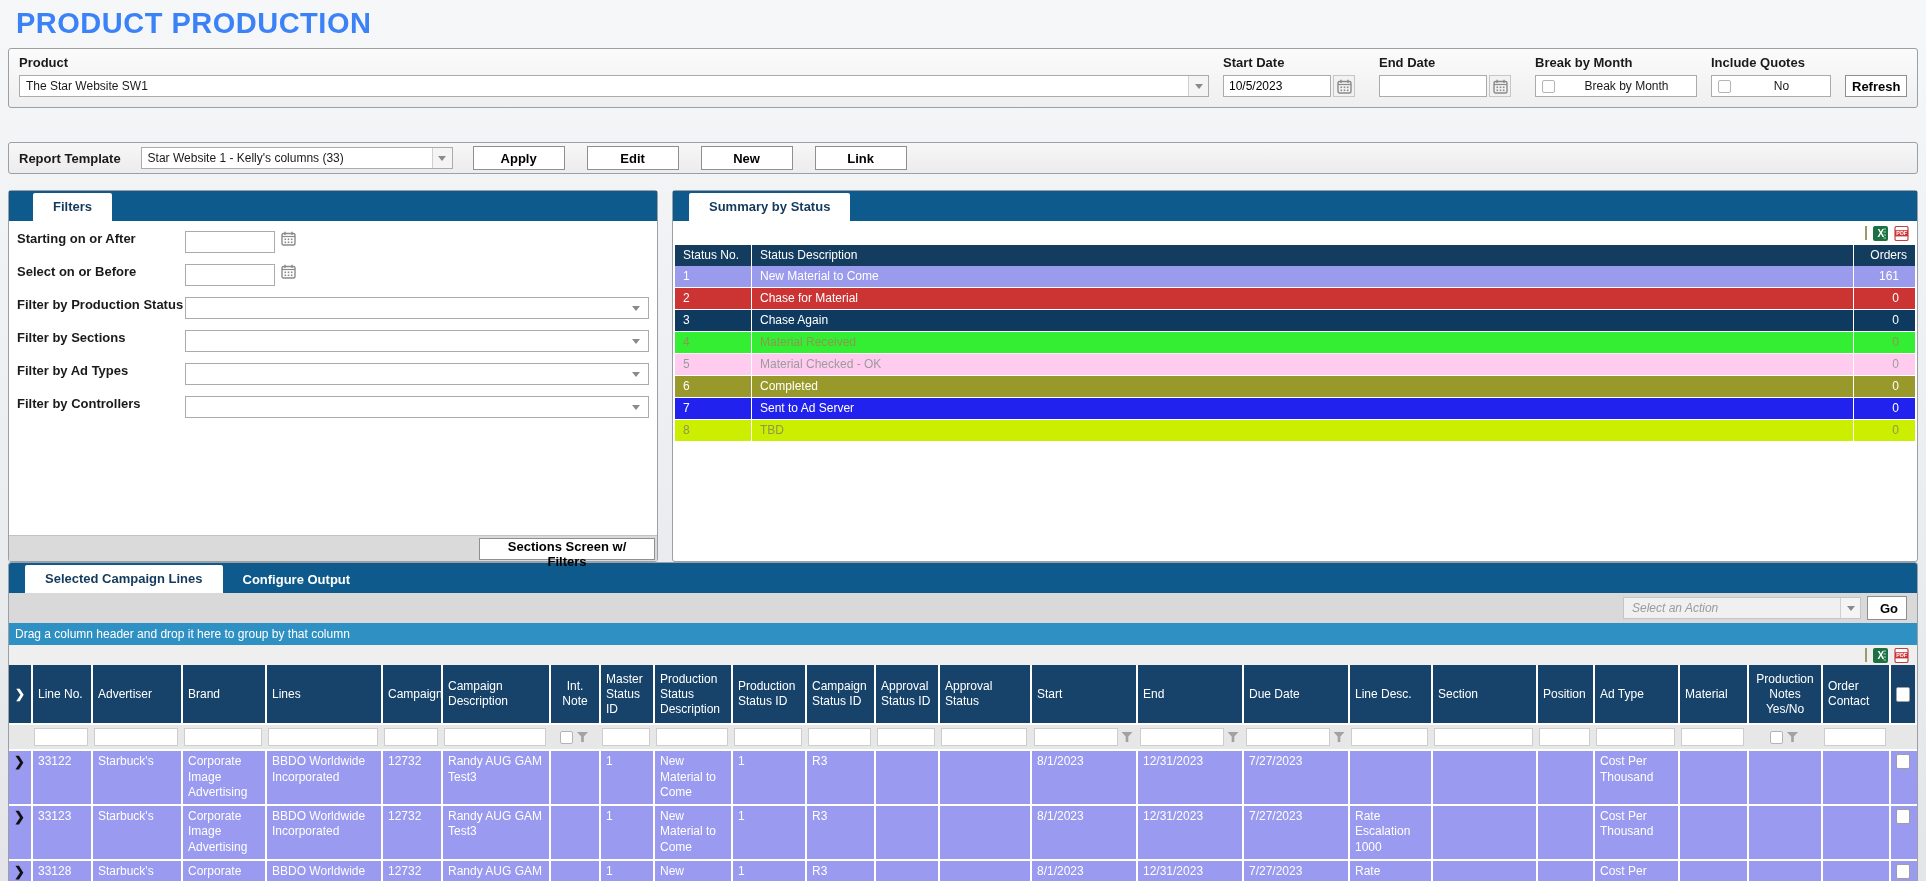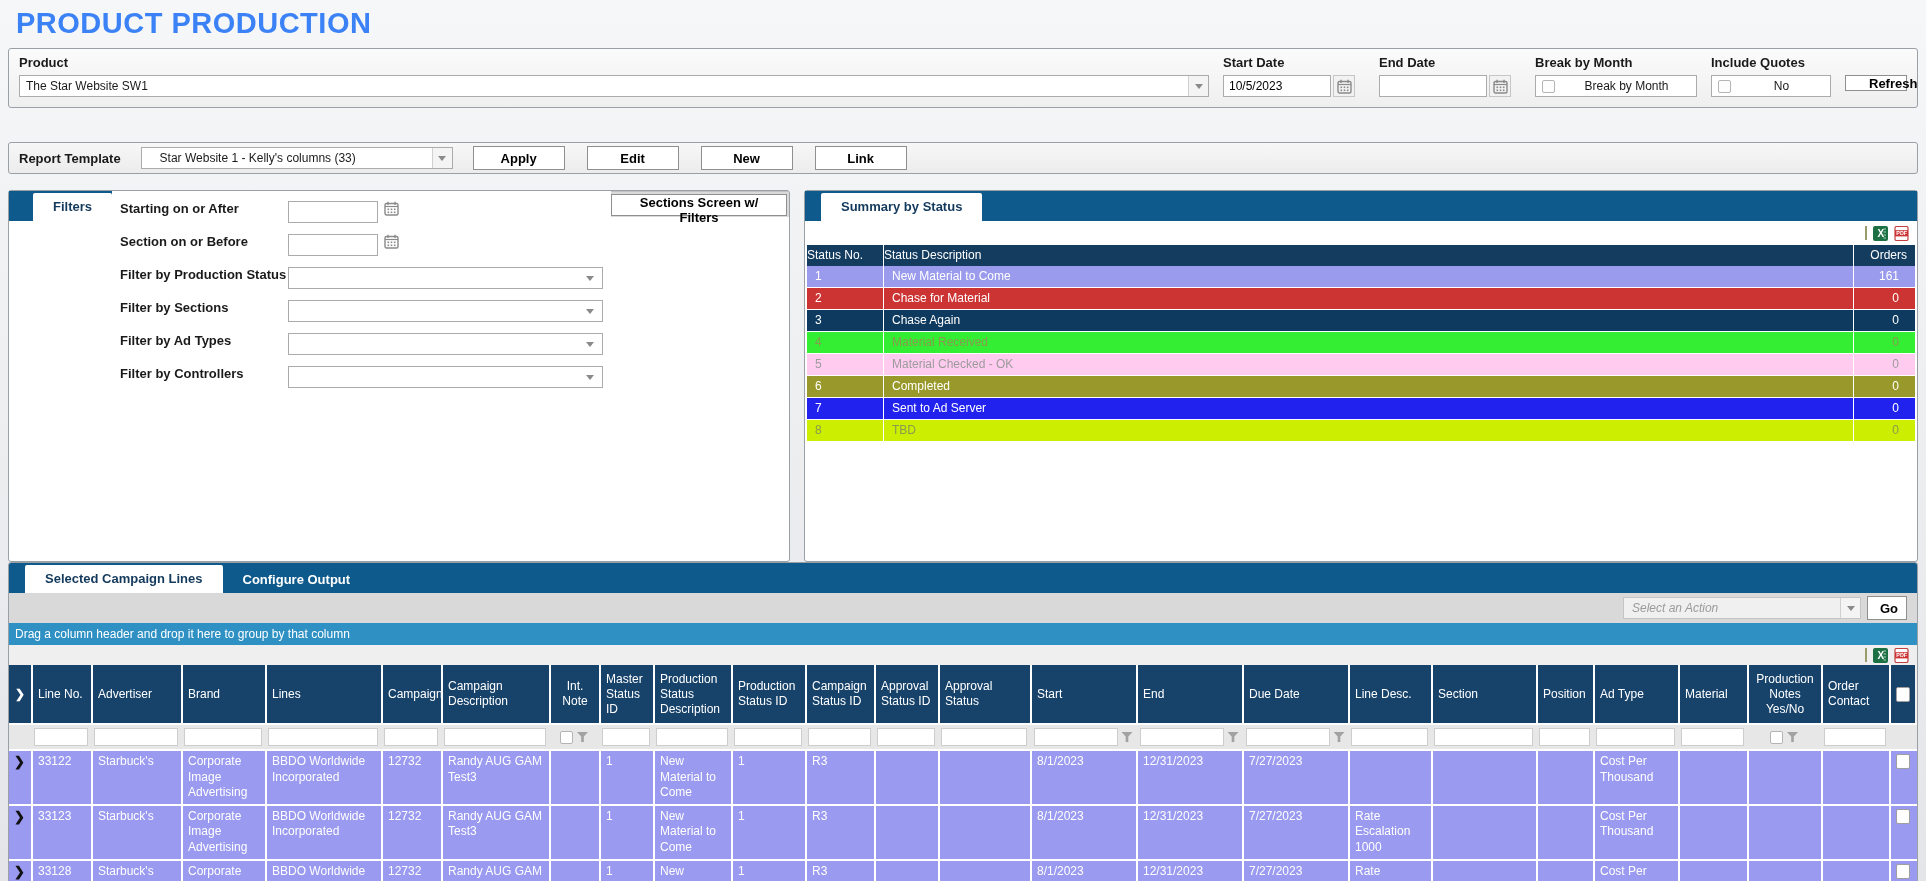--- a/index.html
+++ b/index.html
@@ -56,25 +56,25 @@
     font-size:13px; height:24px; padding:0 12px; cursor:pointer;
     font-family:"Liberation Sans",sans-serif;
   }
   
   .report-panel {
     margin:34px 8px 16px 8px; height:32px; padding:0 10px;
     background:linear-gradient(#f7f7f7,#ececec);
     display:flex; align-items:center; gap:20px;
   }
   .report-panel .lbl { font-size:13px; font-weight:bold; }
-  .report-combo { width:312px; height:22px;padding-left:12px; }
+  .report-combo { width:312px; height:22px; }
   .report-btn { width:92px; }
   
   .mid-row { margin:0 8px; display:flex; gap:14px; height:372px; }
-  .filters-panel { width:782px; position:relative; display:flex; flex-direction:row; }
+  .filters-panel { width:650px; position:relative; display:flex; flex-direction:column; }
   .summary-panel { flex:1; display:flex; flex-direction:column; }
   .tabbar { background:#0e5a8c; height:30px; display:flex; align-items:flex-end; padding-left:16px; flex:none; }
   .tab {
     font-size:13px; font-weight:bold; padding:0 20px; height:26px; line-height:26px;
     color:#fff; cursor:pointer;
   }
   .tab.active { background:#fff; color:#13395c; height:28px; line-height:28px; border-radius:2px 2px 0 0; }
   .filters-body { flex:1; padding:10px 8px 0 8px; }
   .f-row { display:flex; align-items:flex-start; margin-bottom:9px; height:24px; }
   .f-row .f-lbl { width:168px; font-size:13px; font-weight:bold; flex:none; }
@@ -87,21 +87,21 @@
   }
   .strip-btn { height:22px; margin-right:2px; width:176px; font-size:13px; }
   
   .sum-toolbar { height:24px; display:flex; align-items:center; justify-content:flex-end; gap:6px; padding-right:8px; flex:none; }
   .vsep { width:2px; height:14px; background:#9a9a6a; }
   .sum-table { margin:0 2px; }
   .sum-hdr, .sum-row { display:grid; grid-template-columns:76px 1fr 62px; }
   .sum-hdr {
     background:#143c5f; color:#fff; font-size:12px; height:21px; line-height:21px;
   }
-  .sum-hdr div { border-left:1px solid #fff; overflow:hidden; white-space:nowrap; }
+  .sum-hdr div { padding-left:8px; border-left:1px solid #fff; overflow:hidden; white-space:nowrap; }
   .sum-hdr div:first-child { border-left:none; }
   .sum-hdr .orders-h { text-align:right; padding-right:8px; }
   .sum-row { height:22px; line-height:21px; font-size:12px; border-bottom:1px solid #fff; }
   .sum-row div { padding-left:8px; border-left:1px solid #fff; overflow:hidden; white-space:nowrap; }
   .sum-row div:first-child { border-left:none; }
   .sum-row .orders-c { text-align:right; padding-right:16px; }
   
   .campaign-panel { margin:0 8px; height:341px; display:flex; flex-direction:column; overflow:hidden; }
   .action-row {
     height:30px; background:#d9d9d9; display:flex; align-items:center;
@@ -215,21 +215,21 @@
   </div>
   <div class="fld" style="width:120px;">
     <span class="lbl">Include Quotes</span>
     <div class="boxed-choice" style="width:120px;">
       <span class="cb"></span>
       <span class="txt">No</span>
     </div>
   </div>
   <div class="fld" style="width:62px;">
     <span class="lbl">&nbsp;</span>
-    <button class="btn" style="height:16px; padding:0 23px;">Refresh</button>
+    <button class="btn" style="height:22px; padding:0 6px;">Refresh</button>
   </div>
 </div>
 
 <div class="panel report-panel">
   <span class="lbl">Report Template</span>
   <div class="combo report-combo">
     <span class="val">Star Website 1 - Kelly's columns (33)</span>
     <span class="arrow-box">
         <span class="tri"></span>
       </span>
@@ -261,21 +261,21 @@
                 <rect x="3.5" y="7.5" width="1.6" height="1.6"></rect>
                 <rect x="6.7" y="7.5" width="1.6" height="1.6"></rect>
                 <rect x="9.9" y="7.5" width="1.6" height="1.6"></rect>
                 <rect x="3.5" y="10.5" width="1.6" height="1.6"></rect>
                 <rect x="6.7" y="10.5" width="1.6" height="1.6"></rect>
                 <rect x="9.9" y="10.5" width="1.6" height="1.6"></rect>
               </g>
             </svg></span>
         </div>
         <div class="f-row">
-          <span class="f-lbl">Section on or Before</span>
+          <span class="f-lbl">Select on or Before</span>
           <input class="txtin f-date" style="">
           <span class="f-cal"><svg width="15" height="15" viewBox="0 0 15 15">
               <rect x="1" y="2.5" width="13" height="11.5" rx="1.5" fill="none" stroke="#8a8a8a" stroke-width="1.4"></rect>
               <line x1="4" y1="0.8" x2="4" y2="4" stroke="#8a8a8a" stroke-width="1.4"></line>
               <line x1="11" y1="0.8" x2="11" y2="4" stroke="#8a8a8a" stroke-width="1.4"></line>
               <line x1="1" y1="5.5" x2="14" y2="5.5" stroke="#8a8a8a" stroke-width="1.2"></line>
               <g fill="#8a8a8a">
                 <rect x="3.5" y="7.5" width="1.6" height="1.6"></rect>
                 <rect x="6.7" y="7.5" width="1.6" height="1.6"></rect>
                 <rect x="9.9" y="7.5" width="1.6" height="1.6"></rect>

